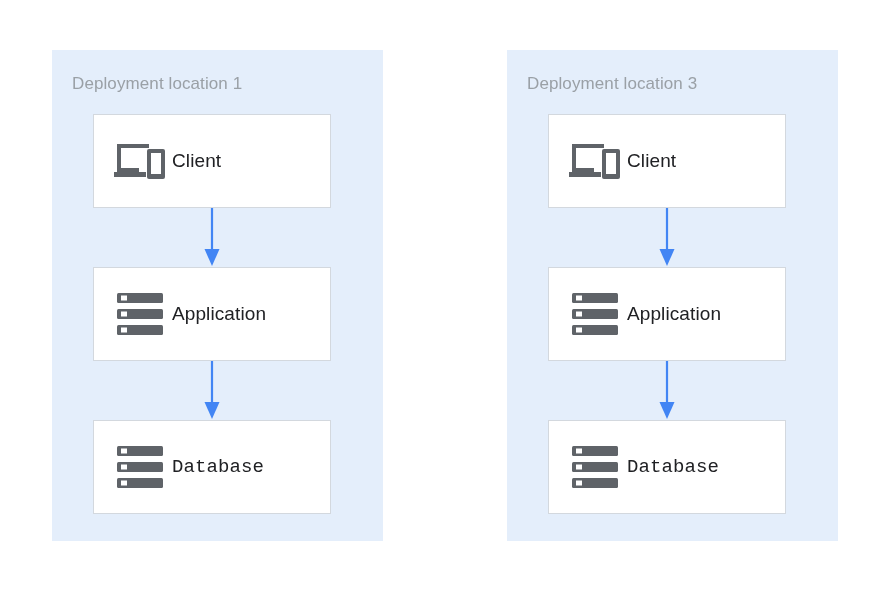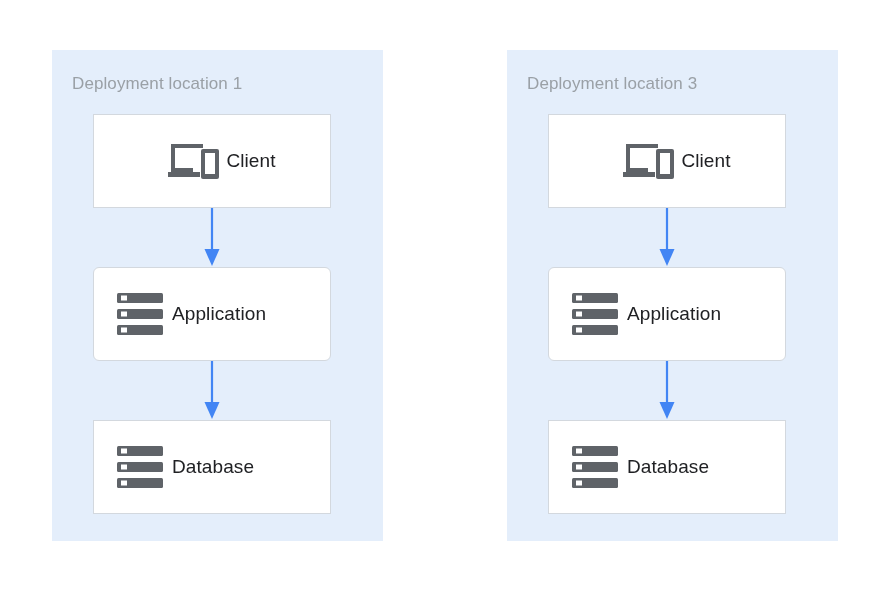--- a/index.html
+++ b/index.html
@@ -48,23 +48,23 @@
     position: absolute;
     left: 41px;
     width: 238px;
     height: 94px;
     box-sizing: border-box;
     background: #ffffff;
     border: 1px solid #d3d8de;
     display: flex;
     align-items: center;
   }
-  .node.n-client   { top: 64px; justify-content: center;  }
-  .node.n-app      { top: 217px; border-radius: 6px; }
-  .node.n-db       { top: 370px; }
+  .node.n-client   { top: 64px;  }
+  .node.n-app      { top: 217px; }
+  .node.n-db       { top: 370px; font-family: Liberation Mono, monospace; }
 
   .node-icon {
     width: 64px;
     min-width: 64px;
     margin-left: 14px;
     display: flex;
     align-items: center;
     justify-content: center;
   }
   .node-label {

